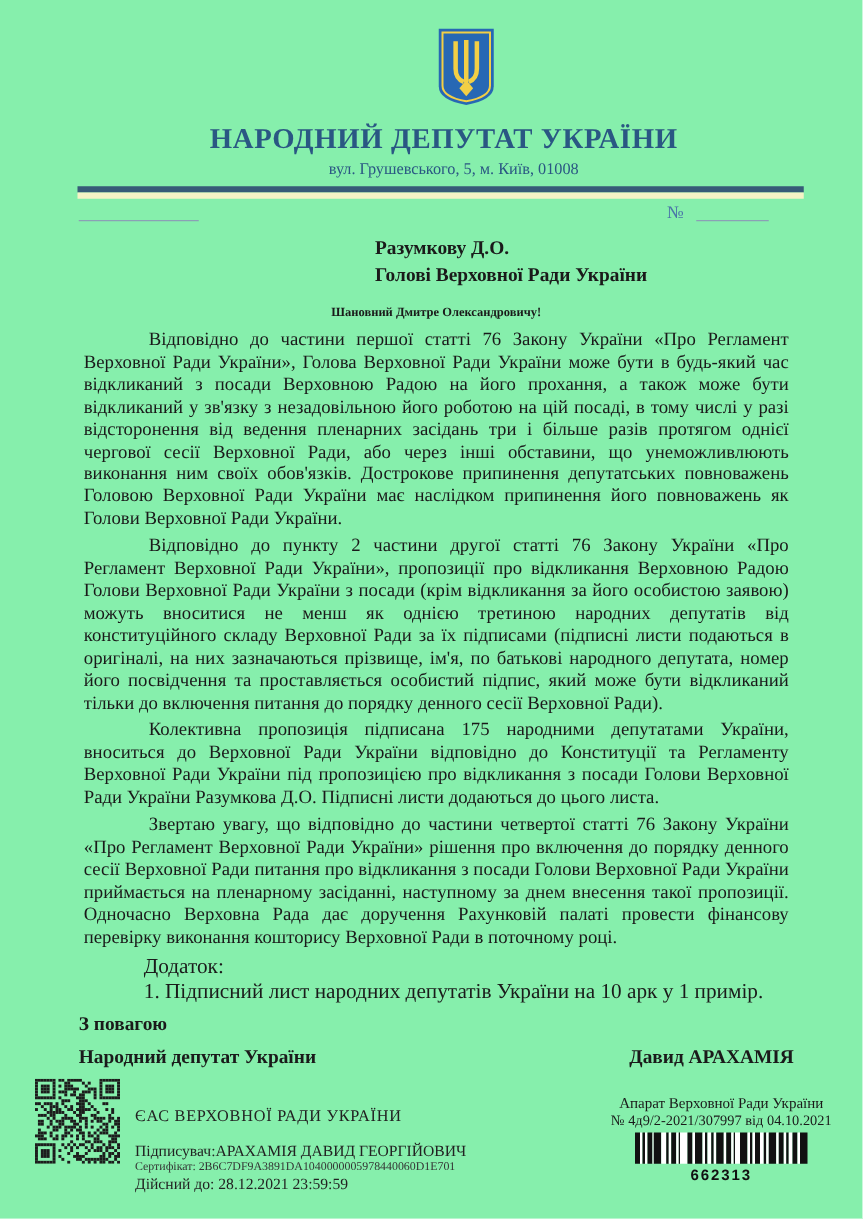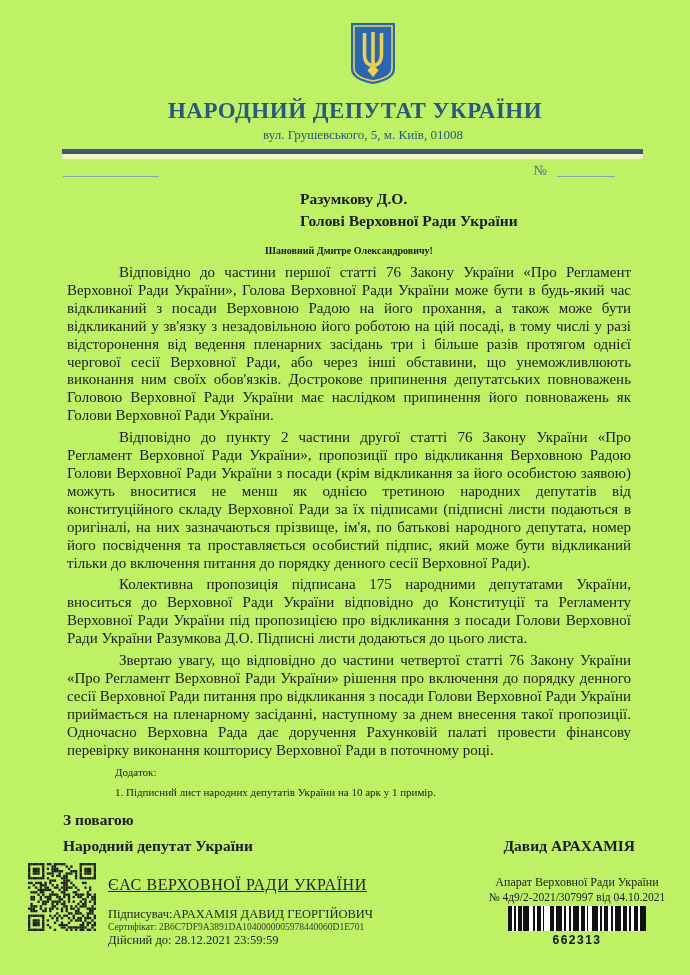--- a/index.html
+++ b/index.html
@@ -1,20 +1,20 @@
 <!DOCTYPE html>
 <html lang="uk" style="--title-blue: #2a5783; --rule-dark: #375b77; --rule-yellow: #f6f3c6; --no-blue: #4a74a8;"><head>
 <meta charset="utf-8">
 <style>
   html,body{margin:0;padding:0;background:#ffffff;}
   .page{
     position:relative;
     width:690px;height:975px;
     margin:0 auto;
-    background:#bef264;
+    background:#86efac;
     font-family:"Liberation Serif","DejaVu Serif",serif;
     color:#1a1a1a;
     overflow:hidden;
     box-sizing:border-box;
     padding:0 55px 0 63px;
   }
   
   .header{display:flex;flex-direction:column;align-items:center;}
   .emblem{margin-top:22px;transform:translateX(24px);}
   .letter-title{
@@ -52,33 +52,33 @@
     font-size:10px;font-weight:bold;
   }
   
   .body-text{margin-top:8px;}
   .body-text p{
     margin:4px;
     font-size:15px;line-height:17.9px;
     text-align:justify;text-indent:52px;
   }
   
-  .attachment{margin-top:4px;font-size:11px;line-height:19.5px;}
+  .attachment{margin-top:4px;font-size:17px;line-height:19.5px;}
   .attachment div{text-indent:52px;}
   
   .regards{margin-top:9px;font-size:15.5px;font-weight:bold;line-height:18px;}
   .sigrow{
     margin-top:8px;display:flex;justify-content:space-between;
     font-size:15.5px;font-weight:bold;
   }
   
   .footer{position:absolute;left:28px;right:28px;top:863px;height:90px;}
   .qr{position:absolute;left:0;top:0;width:68px;height:68px;}
   .f-left{position:absolute;left:80px;top:0;width:330px;}
-  .f-eas{margin-top:13px;font-size:16px;letter-spacing:.6px;color:#222;text-decoration:underline;}
+  .f-eas{margin-top:22px;font-size:13px;letter-spacing:.6px;color:#222;}
   .f-signer{margin-top:13px;font-size:12.5px;color:#222;}
   .f-cert{margin-top:0;font-size:9.5px;color:#333;}
   .f-valid{margin-top:1px;font-size:12.5px;color:#222;}
   .f-right{position:absolute;left:444px;width:210px;top:12px;text-align:center;}
   .f-apparatus{font-size:12px;white-space:nowrap;}
   .f-reg{font-size:11.5px;white-space:nowrap;margin-top:1px;}
   .barcode{
     margin:3px auto 0;display:flex;align-items:stretch;
     height:25px;width:138px;justify-content:center;
   }

